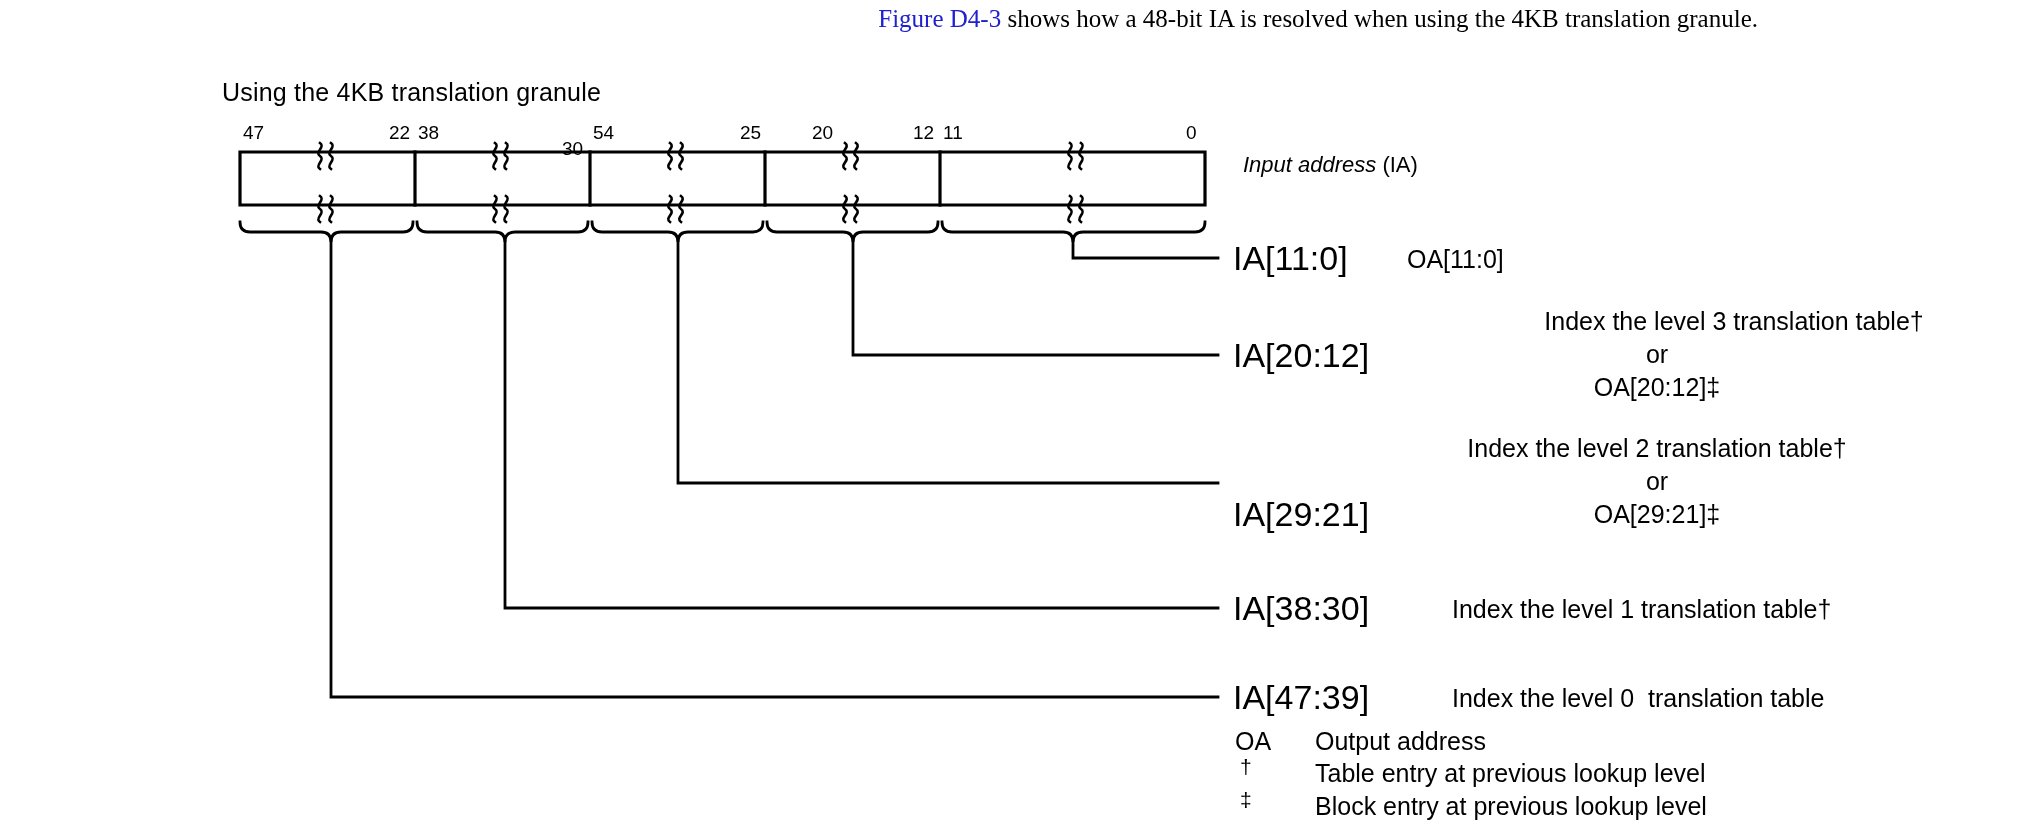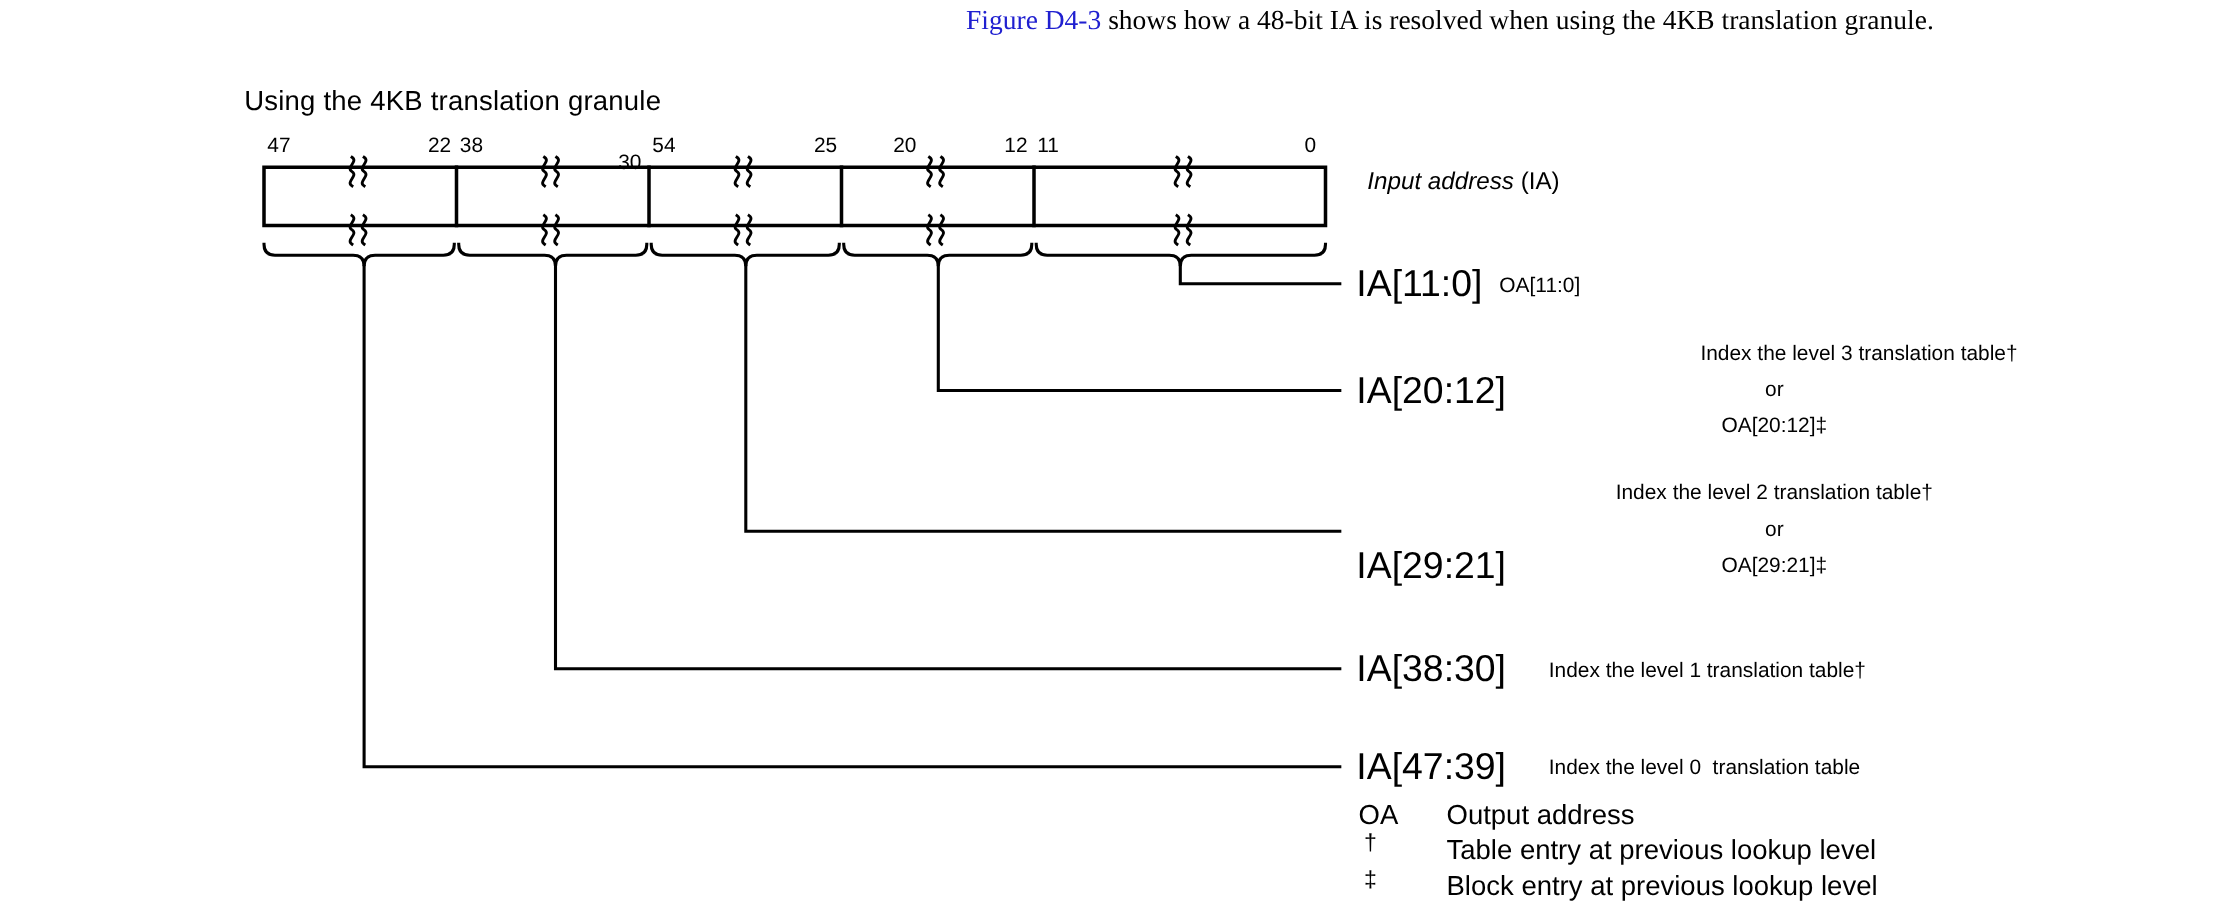--- a/index.html
+++ b/index.html
@@ -14,21 +14,21 @@
 
   
   #granule-title{position:absolute;left:222px;top:78px;font-size:25px;letter-spacing:.2px;}
 
   
   #canvas{position:absolute;left:0;top:0;width:2032px;height:836px;}
 
   
   .bitnum{position:absolute;font-size:19px;line-height:19px;}
   .ialabel{position:absolute;font-size:34px;line-height:30px;white-space:nowrap;}
-  .desc{position:absolute;font-size:19px;line-height:33px;white-space:pre;}
+  .desc{position:absolute;font-size:25px;line-height:33px;white-space:pre;margin-left:44px;}
   .desc.ctr{text-align:center;}
   #inputaddr{position:absolute;left:1243px;top:152px;font-size:22px;white-space:nowrap;}
   #inputaddr .it{font-style:italic;}
   .legend-row{position:absolute;font-size:25px;white-space:nowrap;margin-left:22px;}
   .legend-key{position:absolute;font-size:25px;}
   .legend-key.dag{font-size:21px;}
 </style>
 </head>
 <body>
 

